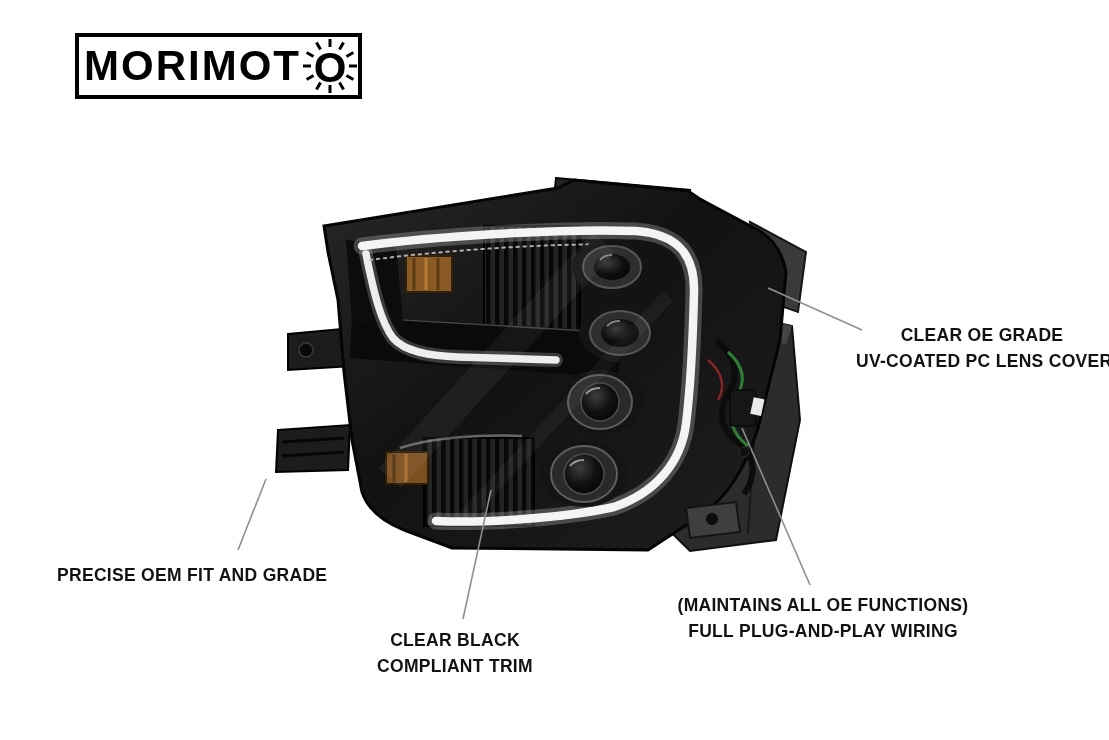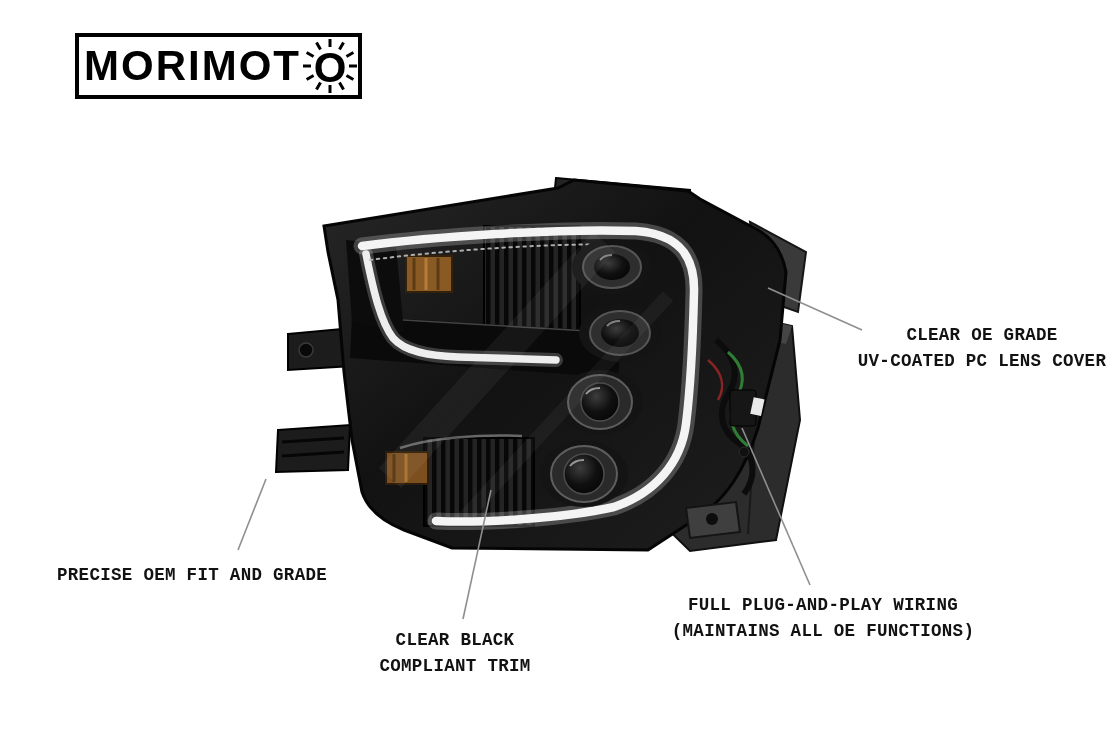--- a/index.html
+++ b/index.html
@@ -25,21 +25,21 @@
   .tagline {
     left:60px; top:110px; width:318px; text-align:center;
     font-size:9.5px; font-weight:700; letter-spacing:1.4px;
     color:#3f3f3f; line-height:14px;
   }
 
   
   .callout {
     position:absolute;
     font-weight:700; font-size:17.5px; letter-spacing:0.3px;
-    color:#121212; line-height:26px; white-space:nowrap;font-family:Liberation Mono, monospace;
+    color:#121212; line-height:26px; white-space:nowrap;
   }
   .center { text-align:center; }
 </style>
 </head>
 <body>
 
 <div class="stage">
 
   <svg class="abs" style="left:0; top:0;" width="1109" height="740" viewBox="0 0 1109 740">
     <defs>
@@ -206,17 +206,17 @@
   <div class="callout" style="left:57px; top:562px;">
     <div>PRECISE OEM FIT AND GRADE</div>
   </div>
 
   <div class="callout center" style="left:365px; top:627px; width:180px;">
     <div>CLEAR BLACK</div>
     <div>COMPLIANT TRIM</div>
   </div>
 
   <div class="callout center" style="left:668px; top:592px; width:310px;">
+    <div>(MAINTAINS ALL OE FUNCTIONS)</div>
     <div>FULL PLUG-AND-PLAY WIRING</div>
-    <div>(MAINTAINS ALL OE FUNCTIONS)</div>
   </div>
 
 </div>
 
 </body></html>

